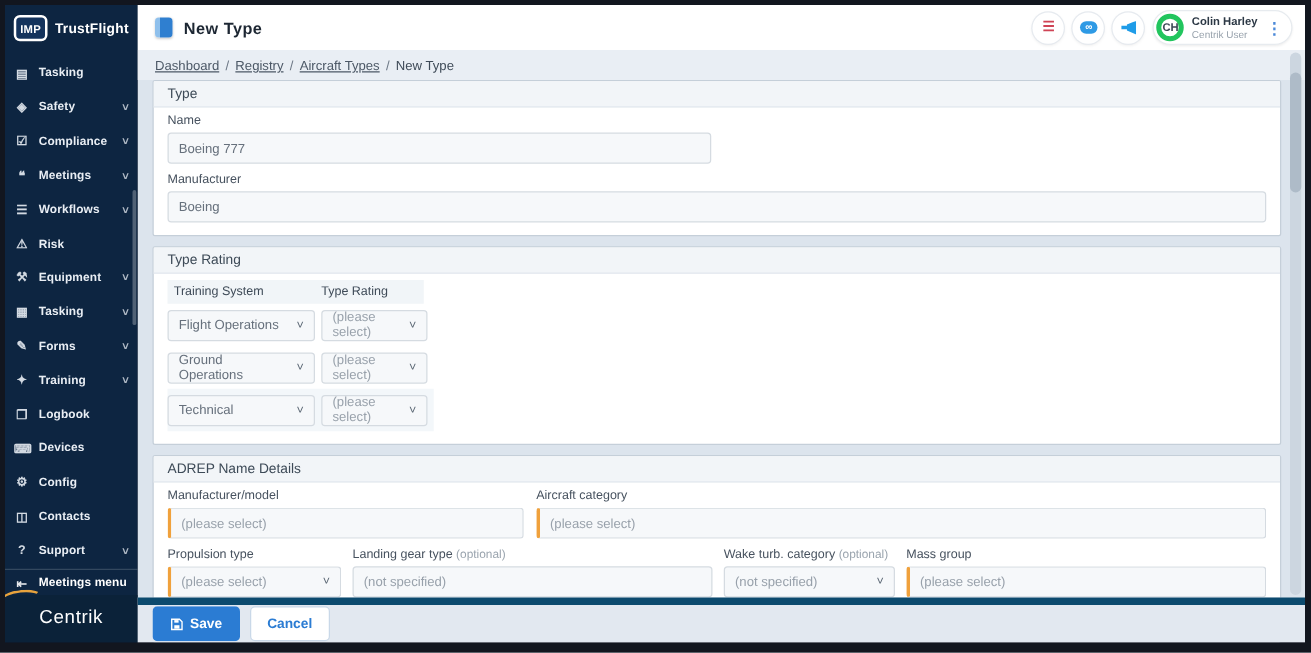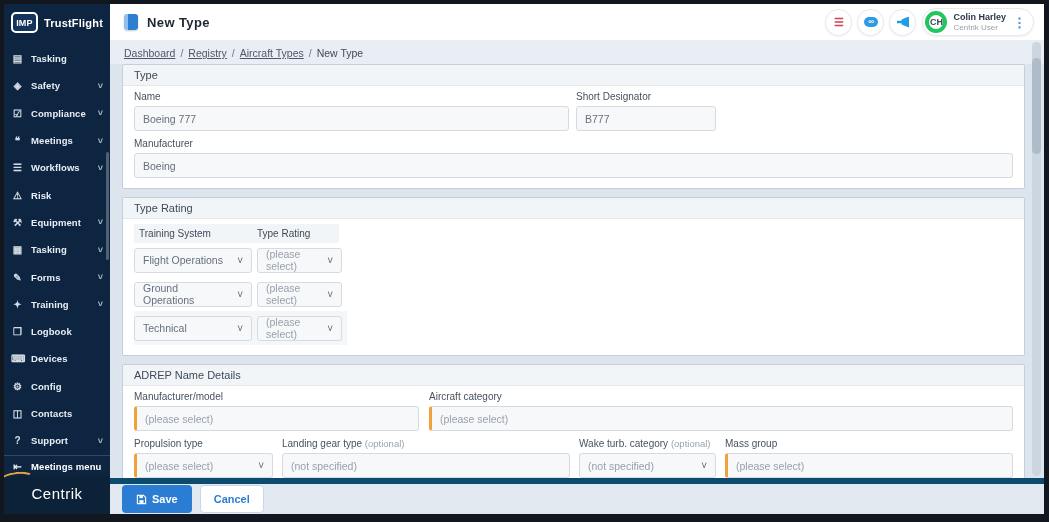--- a/index.html
+++ b/index.html
@@ -234,24 +234,20 @@
       <div class="content-inner">
 
         <section class="panel">
           <div class="panel-header">Type</div>
           <div class="panel-body">
             <div class="row-flex">
               <div class="fb w-name">
                 <span class="field-label">Name</span>
                 <input class="tbox" type="text" value="Boeing 777" style="">
               </div>
-              <div class="fb w-short">
-                <span class="field-label">Short Designator</span>
-                <input class="tbox" type="text" value="B777" style="">
-              </div>
             </div>
             <div class="gap8"></div>
             <div class="fb">
               <span class="field-label">Manufacturer</span>
               <input class="tbox" type="text" value="Boeing" style="">
             </div>
           </div>
         </section>
 
         <section class="panel">

